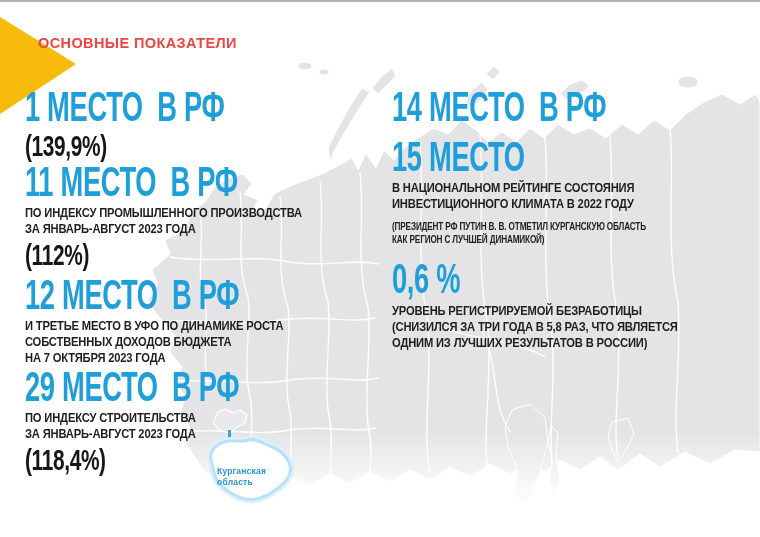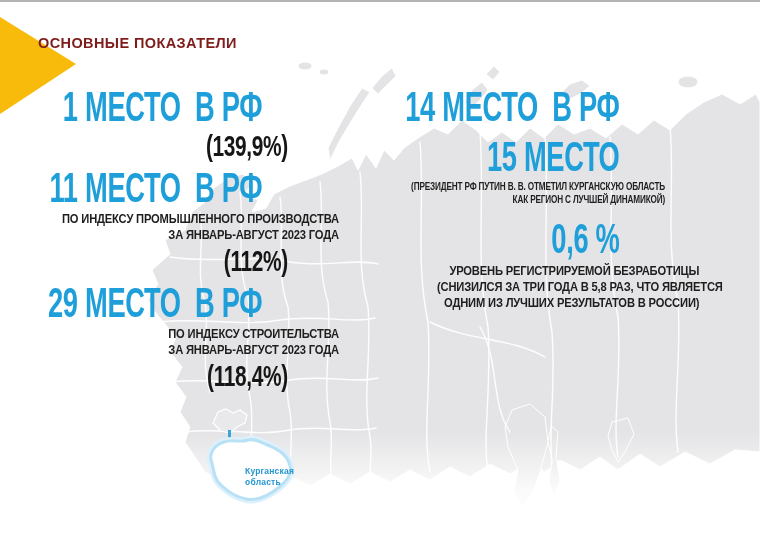--- a/index.html
+++ b/index.html
@@ -10,47 +10,46 @@
   }
   svg{display:block}
   .map-layer{position:absolute;left:0;top:0;z-index:1;}
   .map-fade{position:absolute;left:0;top:430px;width:760px;height:107px;z-index:2;
     background:linear-gradient(to bottom, rgba(255,255,255,0) 0%, rgba(255,255,255,.85) 55%, #ffffff 100%);}
   .callout-layer{position:absolute;left:0;top:0;z-index:3;}
   .region-label{
     position:absolute;left:217px;top:464px;width:70px;z-index:4;
     font-size:8.5px;line-height:10.5px;font-weight:bold;color:#2596d2;
     letter-spacing:.2px;
-    padding-left:28px;
   }
   .flag{position:absolute;left:0;top:0;z-index:5;}
   .page-title{
     position:absolute;left:38px;top:33px;z-index:6;
-    font-size:14.5px;font-weight:bold;color:#7f1d1d;letter-spacing:.4px;white-space:pre;
+    font-size:14.5px;font-weight:bold;color:#ef4444;letter-spacing:.4px;white-space:pre;
   }
-  .col{position:absolute;top:84px;z-index:6;text-align:right;}
+  .col{position:absolute;top:84px;z-index:6;}
   .col-left{left:25px;width:365px;}
   .col-right{left:392px;width:350px;}
   .rank{
     color:#1f9fda;font-weight:bold;font-size:42px;line-height:42px;
     transform:scaleX(.65);transform-origin:0 50%;white-space:pre;letter-spacing:-.5px;
   }
   .lines{margin-top:2px;}
   .line{
     font-size:13px;font-weight:bold;color:#1e1e1e;line-height:16px;
     transform:scaleX(.86);transform-origin:0 50%;white-space:pre;letter-spacing:-.2px;
   }
-  .note{margin-top:2px;}
+  .note{margin-top:8px;}
   .note .line{font-size:10.5px;line-height:13px;transform:scaleX(.78);}
   .value{
     margin-top:3px;font-size:29px;line-height:30px;font-weight:bold;color:#161616;
     transform:scaleX(.72);transform-origin:0 50%;white-space:pre;letter-spacing:-.5px;
   }
-  .mt6{margin-top:6px}.mt4{margin-top:4px}.mt8{margin-top:8px}.mt12{margin-top:12px}
-  .lines-3line{margin-top:3px;margin-left:45px;}
+  .mt6{}.mt4{margin-top:4px}.mt8{margin-top:8px}.mt12{margin-top:12px}
+  .lines-3line{margin-top:3px;}
 </style>
 </head>
 <body>
 
 <div class="stage">
 
   <svg class="map-layer" width="760" height="537" viewBox="0 0 760 537" aria-hidden="true">
     <g fill="#e4e4e6" stroke="#ffffff" stroke-width="1">
 
       <path d="
@@ -143,36 +142,48 @@
       <div class="value">(139,9%)</div>
     </div>
     <div class="mt6">
       <div class="rank">11 МЕСТО  В РФ</div>
       <div class="lines">
         <div class="line">ПО ИНДЕКСУ ПРОМЫШЛЕННОГО ПРОИЗВОДСТВА</div>
         <div class="line">ЗА ЯНВАРЬ-АВГУСТ 2023 ГОДА</div>
       </div>
       <div class="value">(112%)</div>
     </div>
+    <div class="mt4">
+      <div class="rank">12 МЕСТО  В РФ</div>
+      <div class="lines">
+        <div class="line">И ТРЕТЬЕ МЕСТО В УФО ПО ДИНАМИКЕ РОСТА</div>
+        <div class="line">СОБСТВЕННЫХ ДОХОДОВ БЮДЖЕТА</div>
+        <div class="line">НА 7 ОКТЯБРЯ 2023 ГОДА</div>
+      </div>
+    </div>
     <div class="mt6">
       <div class="rank">29 МЕСТО  В РФ</div>
       <div class="lines">
         <div class="line">ПО ИНДЕКСУ СТРОИТЕЛЬСТВА</div>
         <div class="line">ЗА ЯНВАРЬ-АВГУСТ 2023 ГОДА</div>
       </div>
       <div class="value">(118,4%)</div>
     </div>
   </div>
 
   <div class="col col-right">
     <div>
       <div class="rank">14 МЕСТО  В РФ</div>
     </div>
     <div class="mt8">
       <div class="rank">15 МЕСТО</div>
+      <div class="lines">
+        <div class="line">В НАЦИОНАЛЬНОМ РЕЙТИНГЕ СОСТОЯНИЯ</div>
+        <div class="line">ИНВЕСТИЦИОННОГО КЛИМАТА В 2022 ГОДУ</div>
+      </div>
       <div class="note">
         <div class="line">(ПРЕЗИДЕНТ РФ ПУТИН В. В. ОТМЕТИЛ КУРГАНСКУЮ ОБЛАСТЬ</div>
         <div class="line">КАК РЕГИОН С ЛУЧШЕЙ ДИНАМИКОЙ)</div>
       </div>
     </div>
     <div class="mt12">
       <div class="rank">0,6 %</div>
       <div class="lines lines-3line">
         <div class="line">УРОВЕНЬ РЕГИСТРИРУЕМОЙ БЕЗРАБОТИЦЫ</div>
         <div class="line">(СНИЗИЛСЯ ЗА ТРИ ГОДА В 5,8 РАЗ, ЧТО ЯВЛЯЕТСЯ</div>

